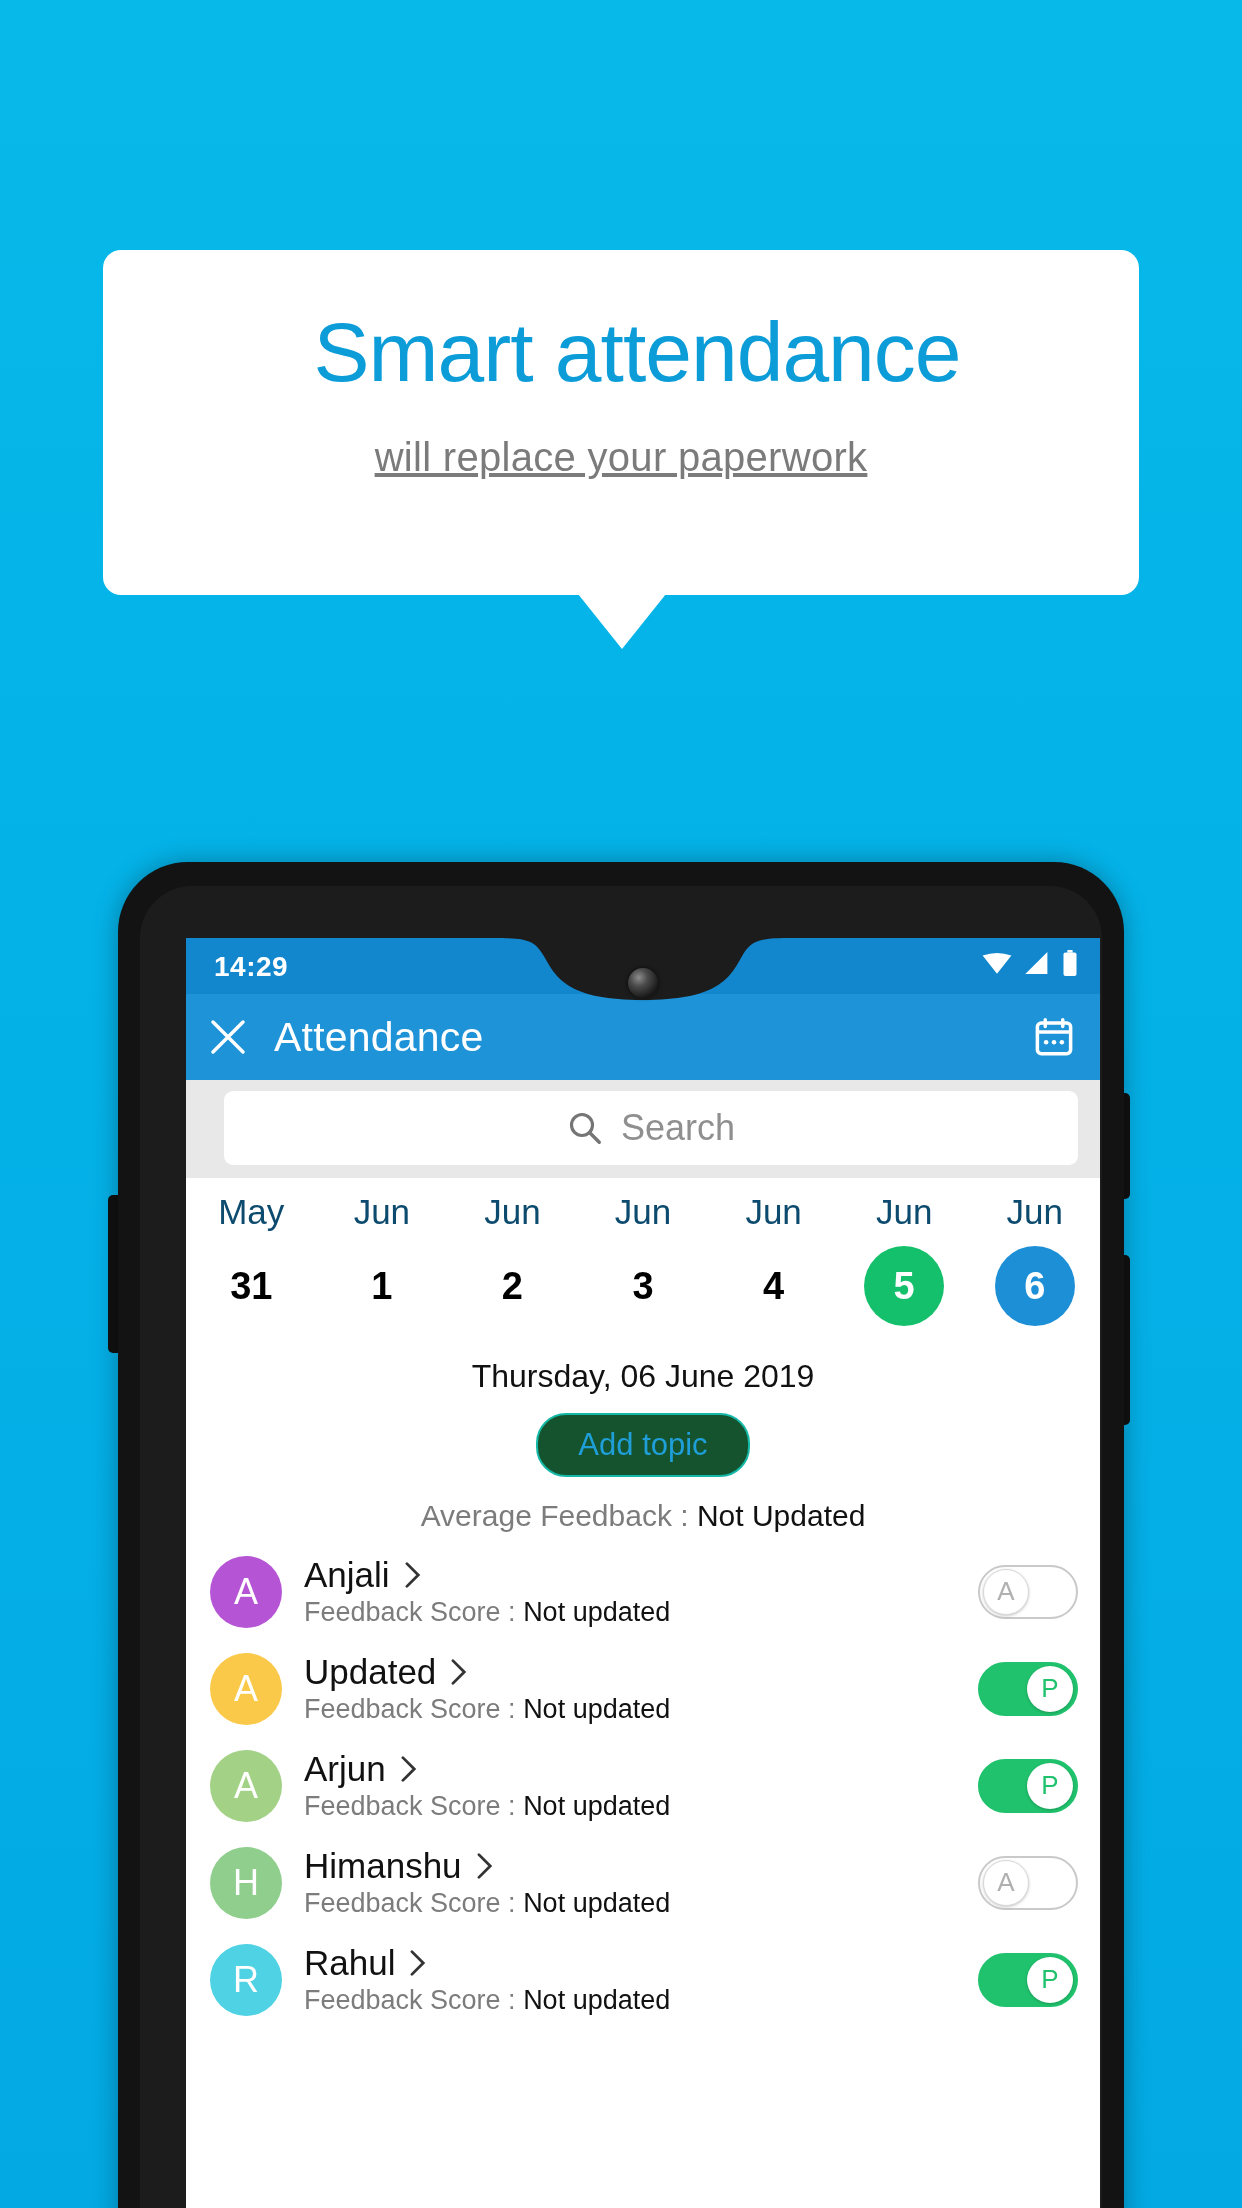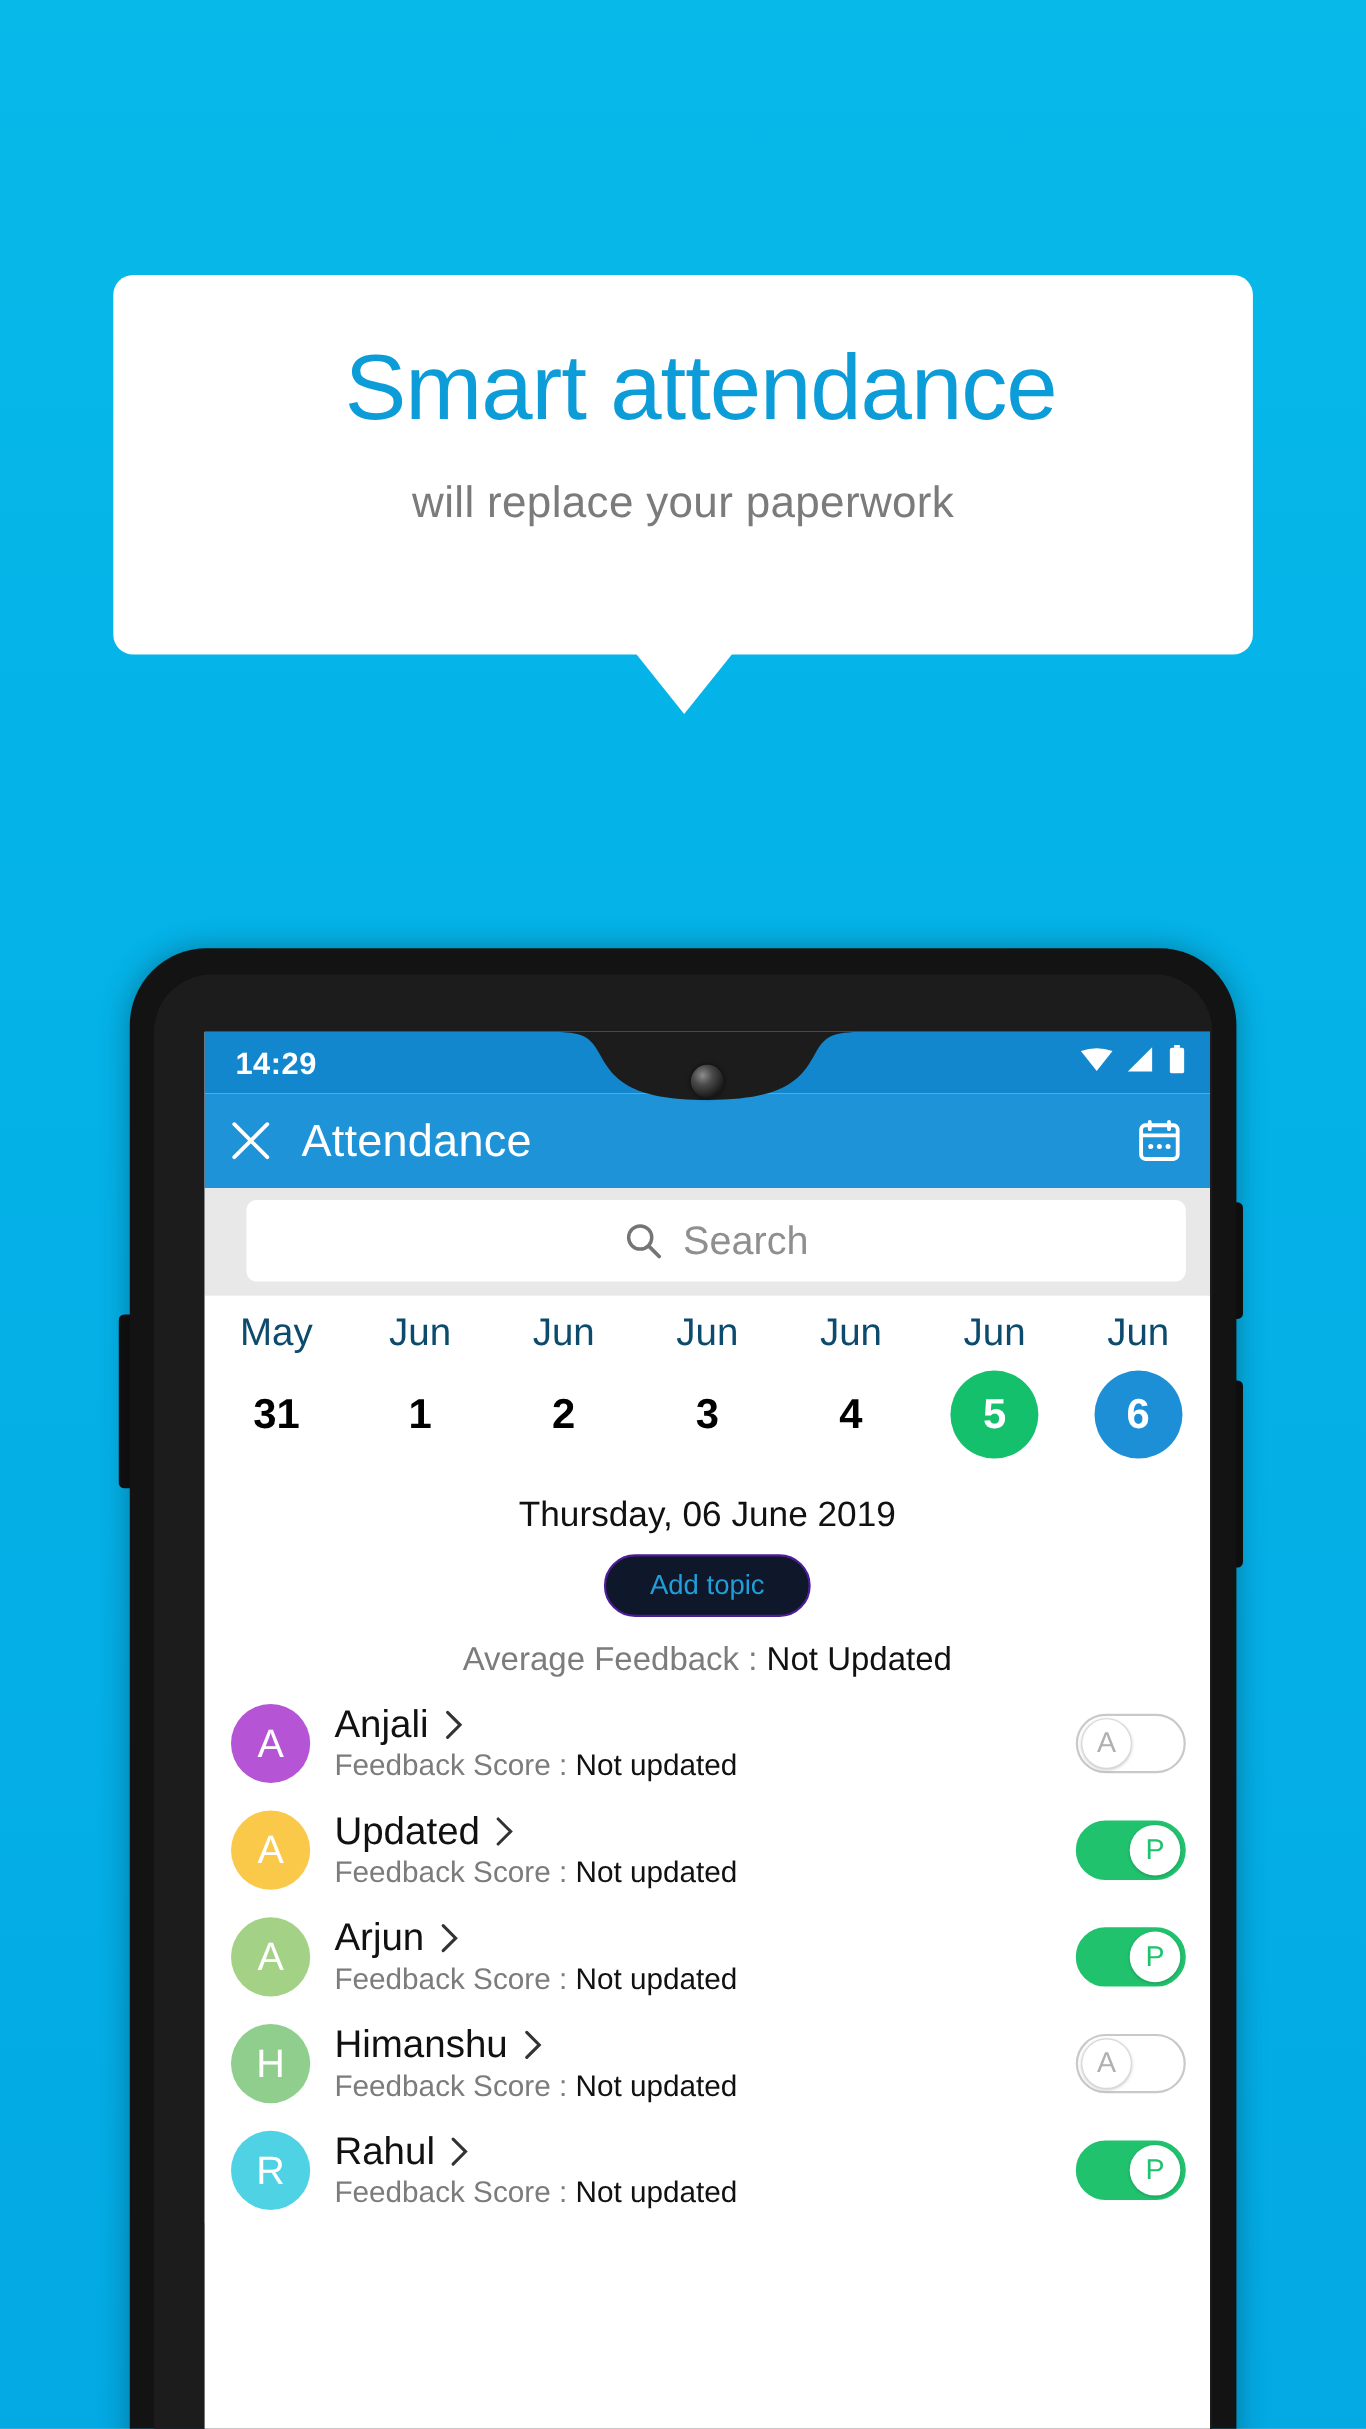--- a/index.html
+++ b/index.html
@@ -44,20 +44,21 @@
   }
   #bubble-sub {
     position: absolute;
     left: 0; top: 185px;
     width: 100%;
     text-align: center;
     color: #7b7b7b;
     font-size: 40px;
     font-weight: 400;
     letter-spacing: 0.3px;
+    text-decoration: underline;
   }
 
   
   #phone {
     position: absolute;
     left: 118px; top: 862px;
     width: 1006px; height: 1400px;
     background: #131313;
     border-radius: 70px 70px 0 0;
     z-index: 10;
@@ -218,26 +219,26 @@
     color: #111111;
     padding: 22px 0 4px 0;
     background: #ffffff;
   }
   #add-topic-wrap {
     display: flex; justify-content: center;
     padding: 14px 0 0 0;
     background: #ffffff;
   }
   #add-topic {
-    border: 2px solid #4c1d95;
+    border: 2px solid #14b8a6;
     border-radius: 30px;
     color: #1f9ed8;
-    font-size: 25px;
+    font-size: 31px;
     padding: 12px 40px;
-    background: #0f172a;
+    background: #14532d;
     cursor: pointer;
   }
   #avg-feedback {
     text-align: center;
     padding: 22px 0 10px 0;
     background: #ffffff;
     font-size: 30px;
   }
   #avg-feedback .lbl { color: #7c7c7c; }
   #avg-feedback .val { color: #111111; }

